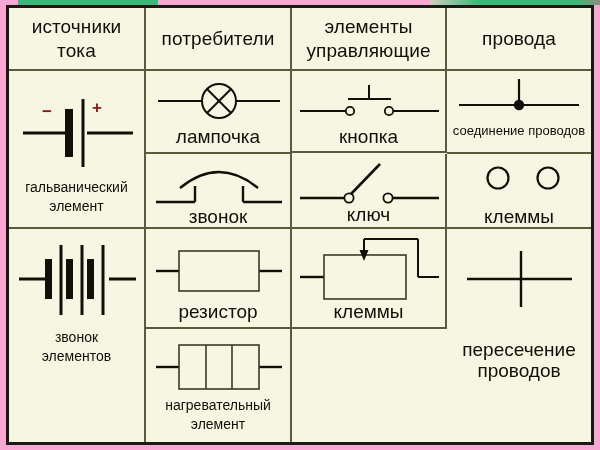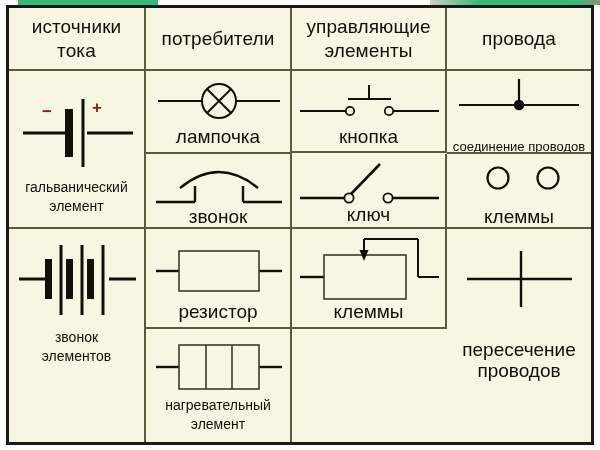--- a/index.html
+++ b/index.html
@@ -5,21 +5,21 @@
   html,body{margin:0;padding:0;}
   body{
     width:600px;height:450px;
     background:#f7f6e2;
     font-family:"Liberation Sans", sans-serif;
     overflow:hidden;
   }
   #root{
     position:relative;
     width:600px;height:450px;
-    background:#ffffff;
+    background:#f9a8d4;
     box-sizing:border-box;
   }
   
   .green-strip{position:absolute;top:0;height:5px;background:#3cb878;}
   .gs-left{left:18px;width:140px;}
   .gs-right{left:430px;width:170px;background:linear-gradient(90deg,#cfcfc0 0%,#3cb878 28%,#3cb878 86%,#8d8d7d 100%);}
 
   .table{
     position:absolute;
     left:6px;top:5px;
@@ -72,22 +72,22 @@
     <div class="cell hdr bdr-r bdr-b" style="left:0;top:0;width:137px;height:63px;flex-direction:column;">
       <span>источники</span>
       <span>тока</span>
     </div>
 
     <div class="cell hdr bdr-r bdr-b" style="left:137px;top:0;width:146px;height:63px;">
       <span>потребители</span>
     </div>
 
     <div class="cell hdr bdr-r bdr-b" style="left:283px;top:0;width:155px;height:63px;flex-direction:column;">
+      <span>элементы</span>
       <span>управляющие</span>
-      <span>элементы</span>
     </div>
 
     <div class="cell hdr bdr-b" style="left:438px;top:0;width:144px;height:63px;">
       <span>провода</span>
     </div>
 
     <div class="cell bdr-r bdr-b" style="left:0;top:63px;width:137px;height:158px;">
       <svg width="137" height="158" viewBox="0 0 137 158">
 
         <line class="stk" x1="14" y1="62" x2="56" y2="62" stroke-width="3"></line>
@@ -201,21 +201,21 @@
       <div class="lbl" style="top:72px;">клеммы</div>
     </div>
 
 
     <div class="cell bdr-b" style="left:438px;top:63px;width:144px;height:83px;">
       <svg width="144" height="83" viewBox="0 0 144 83">
         <line class="stk" x1="12" y1="34" x2="132" y2="34" stroke-width="2.2"></line>
         <line class="stk" x1="72" y1="34" x2="72" y2="8" stroke-width="2.2"></line>
         <circle class="fil" cx="72" cy="34" r="5.2"></circle>
       </svg>
-      <div class="lbl xs" style="top:68px;">соединение проводов</div>
+      <div class="lbl xs" style="top:52px;">соединение проводов</div>
     </div>
 
     <div class="cell bdr-b" style="left:438px;top:146px;width:144px;height:75px;">
       <svg width="144" height="75" viewBox="0 0 144 75">
         <circle class="stk" cx="51" cy="24" r="10.5" stroke-width="2.2"></circle>
         <circle class="stk" cx="101" cy="24" r="10.5" stroke-width="2.2"></circle>
       </svg>
       <div class="lbl" style="top:52px;">клеммы</div>
     </div>
 

